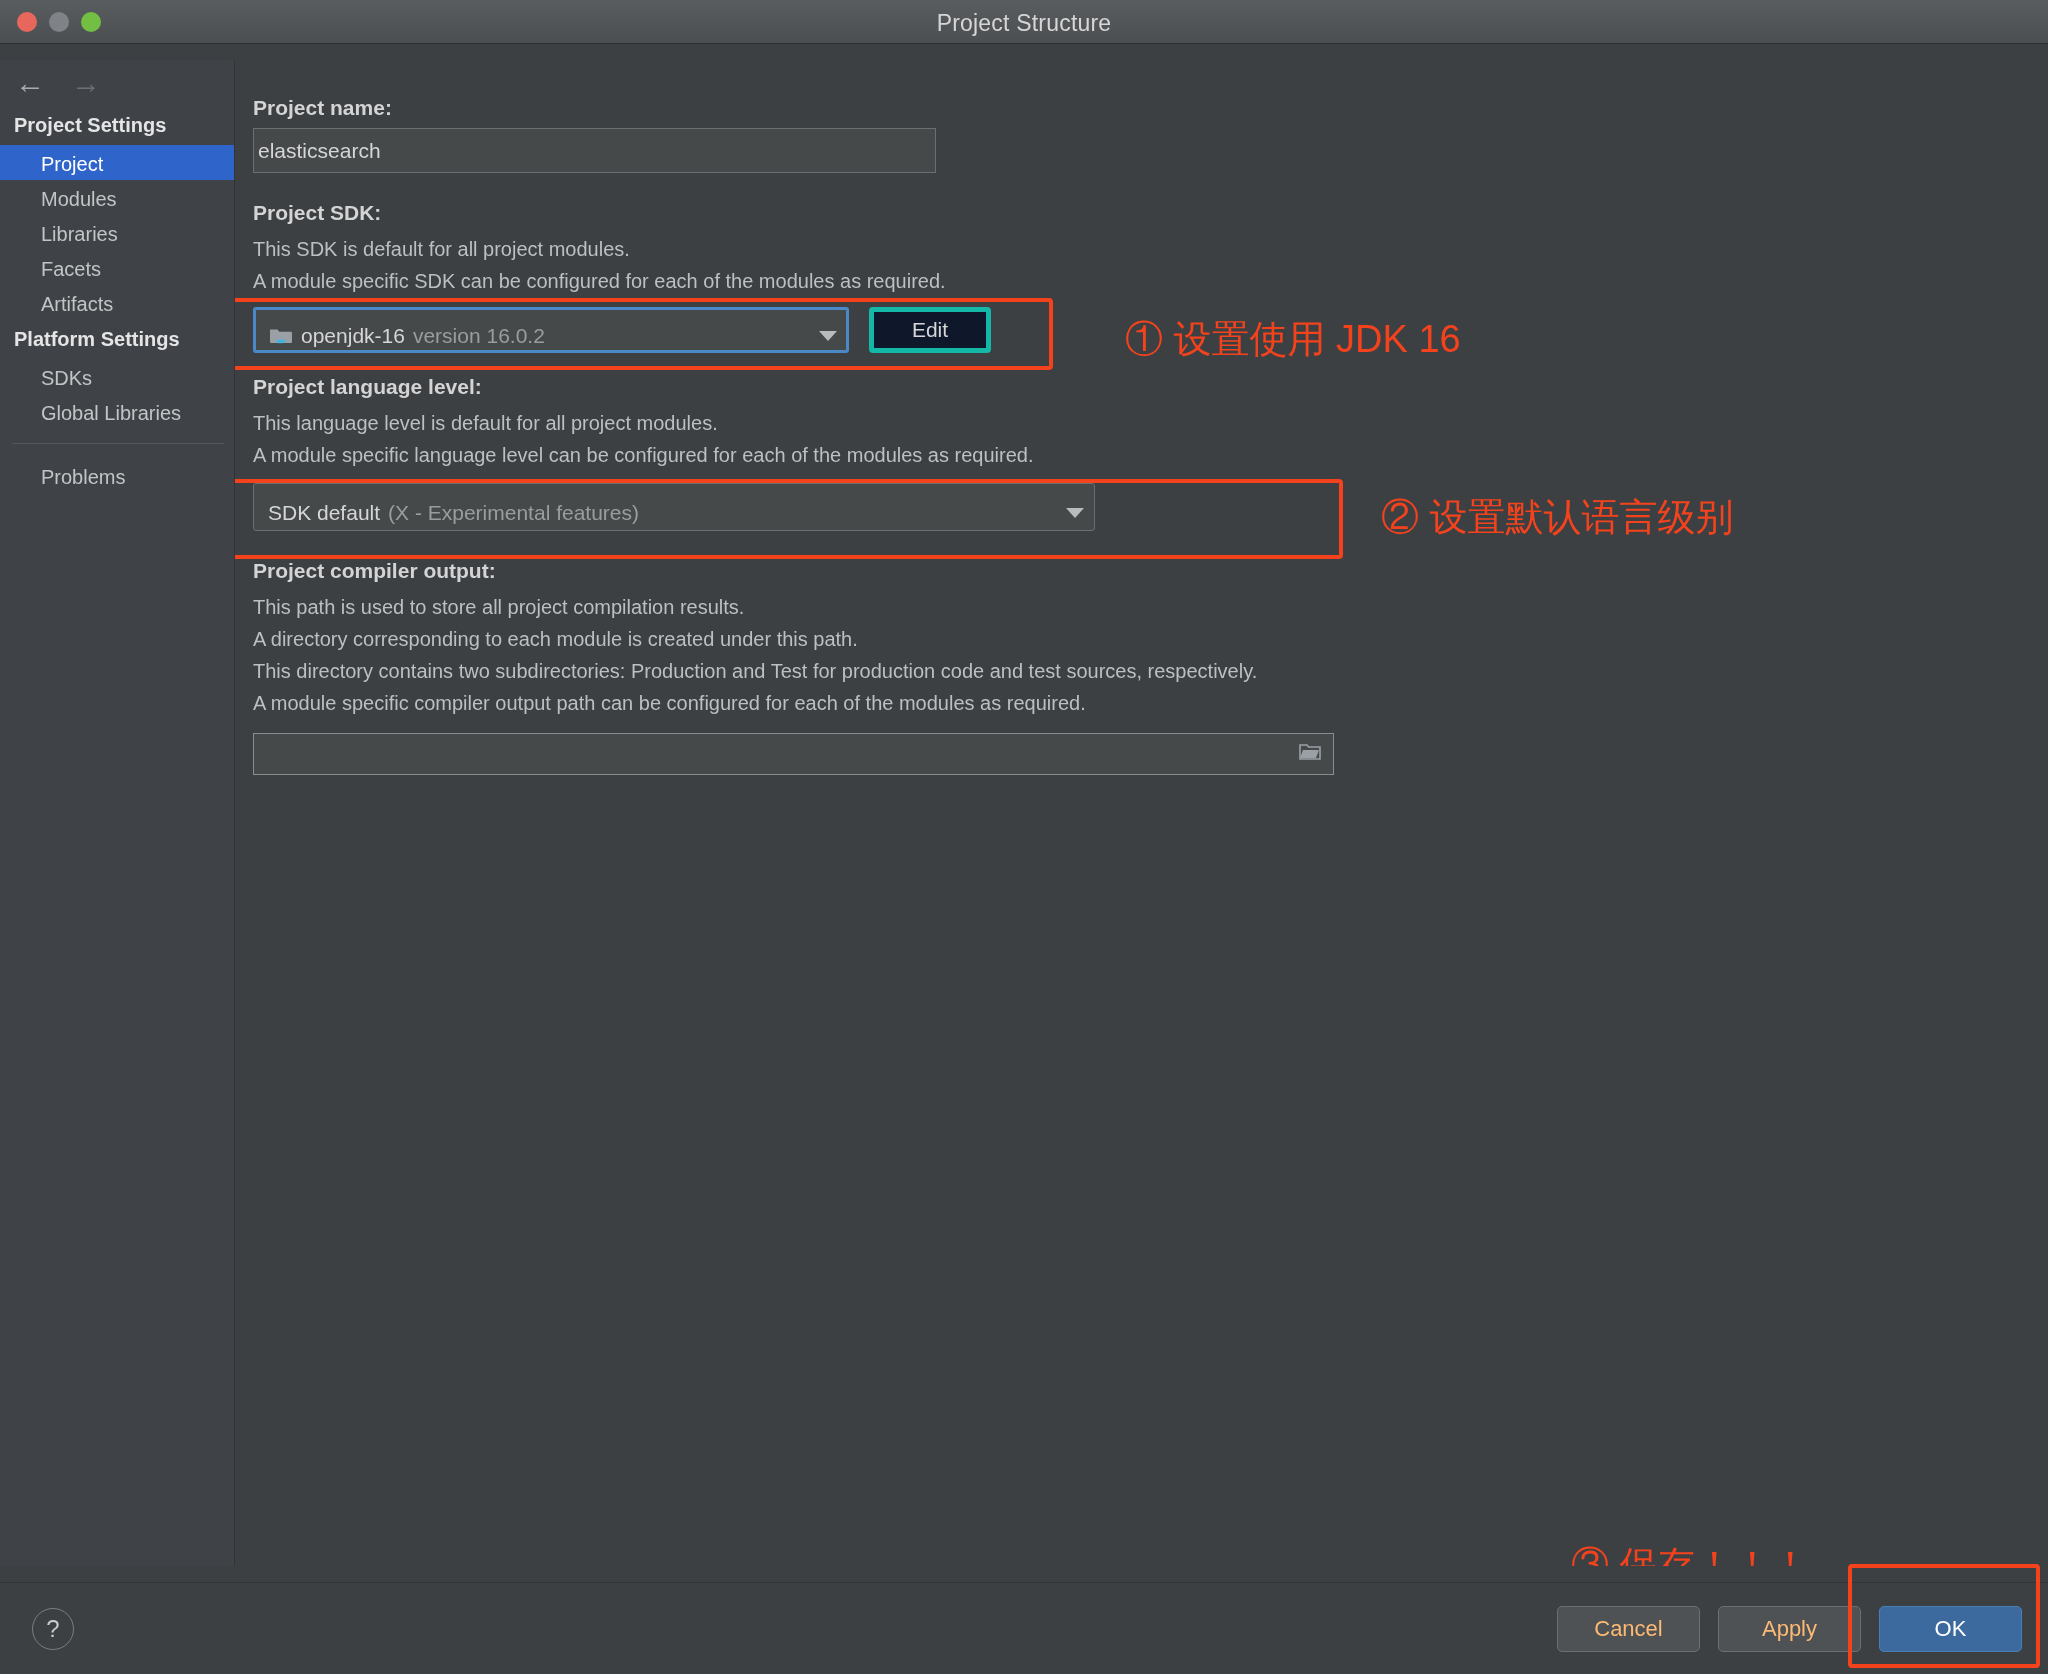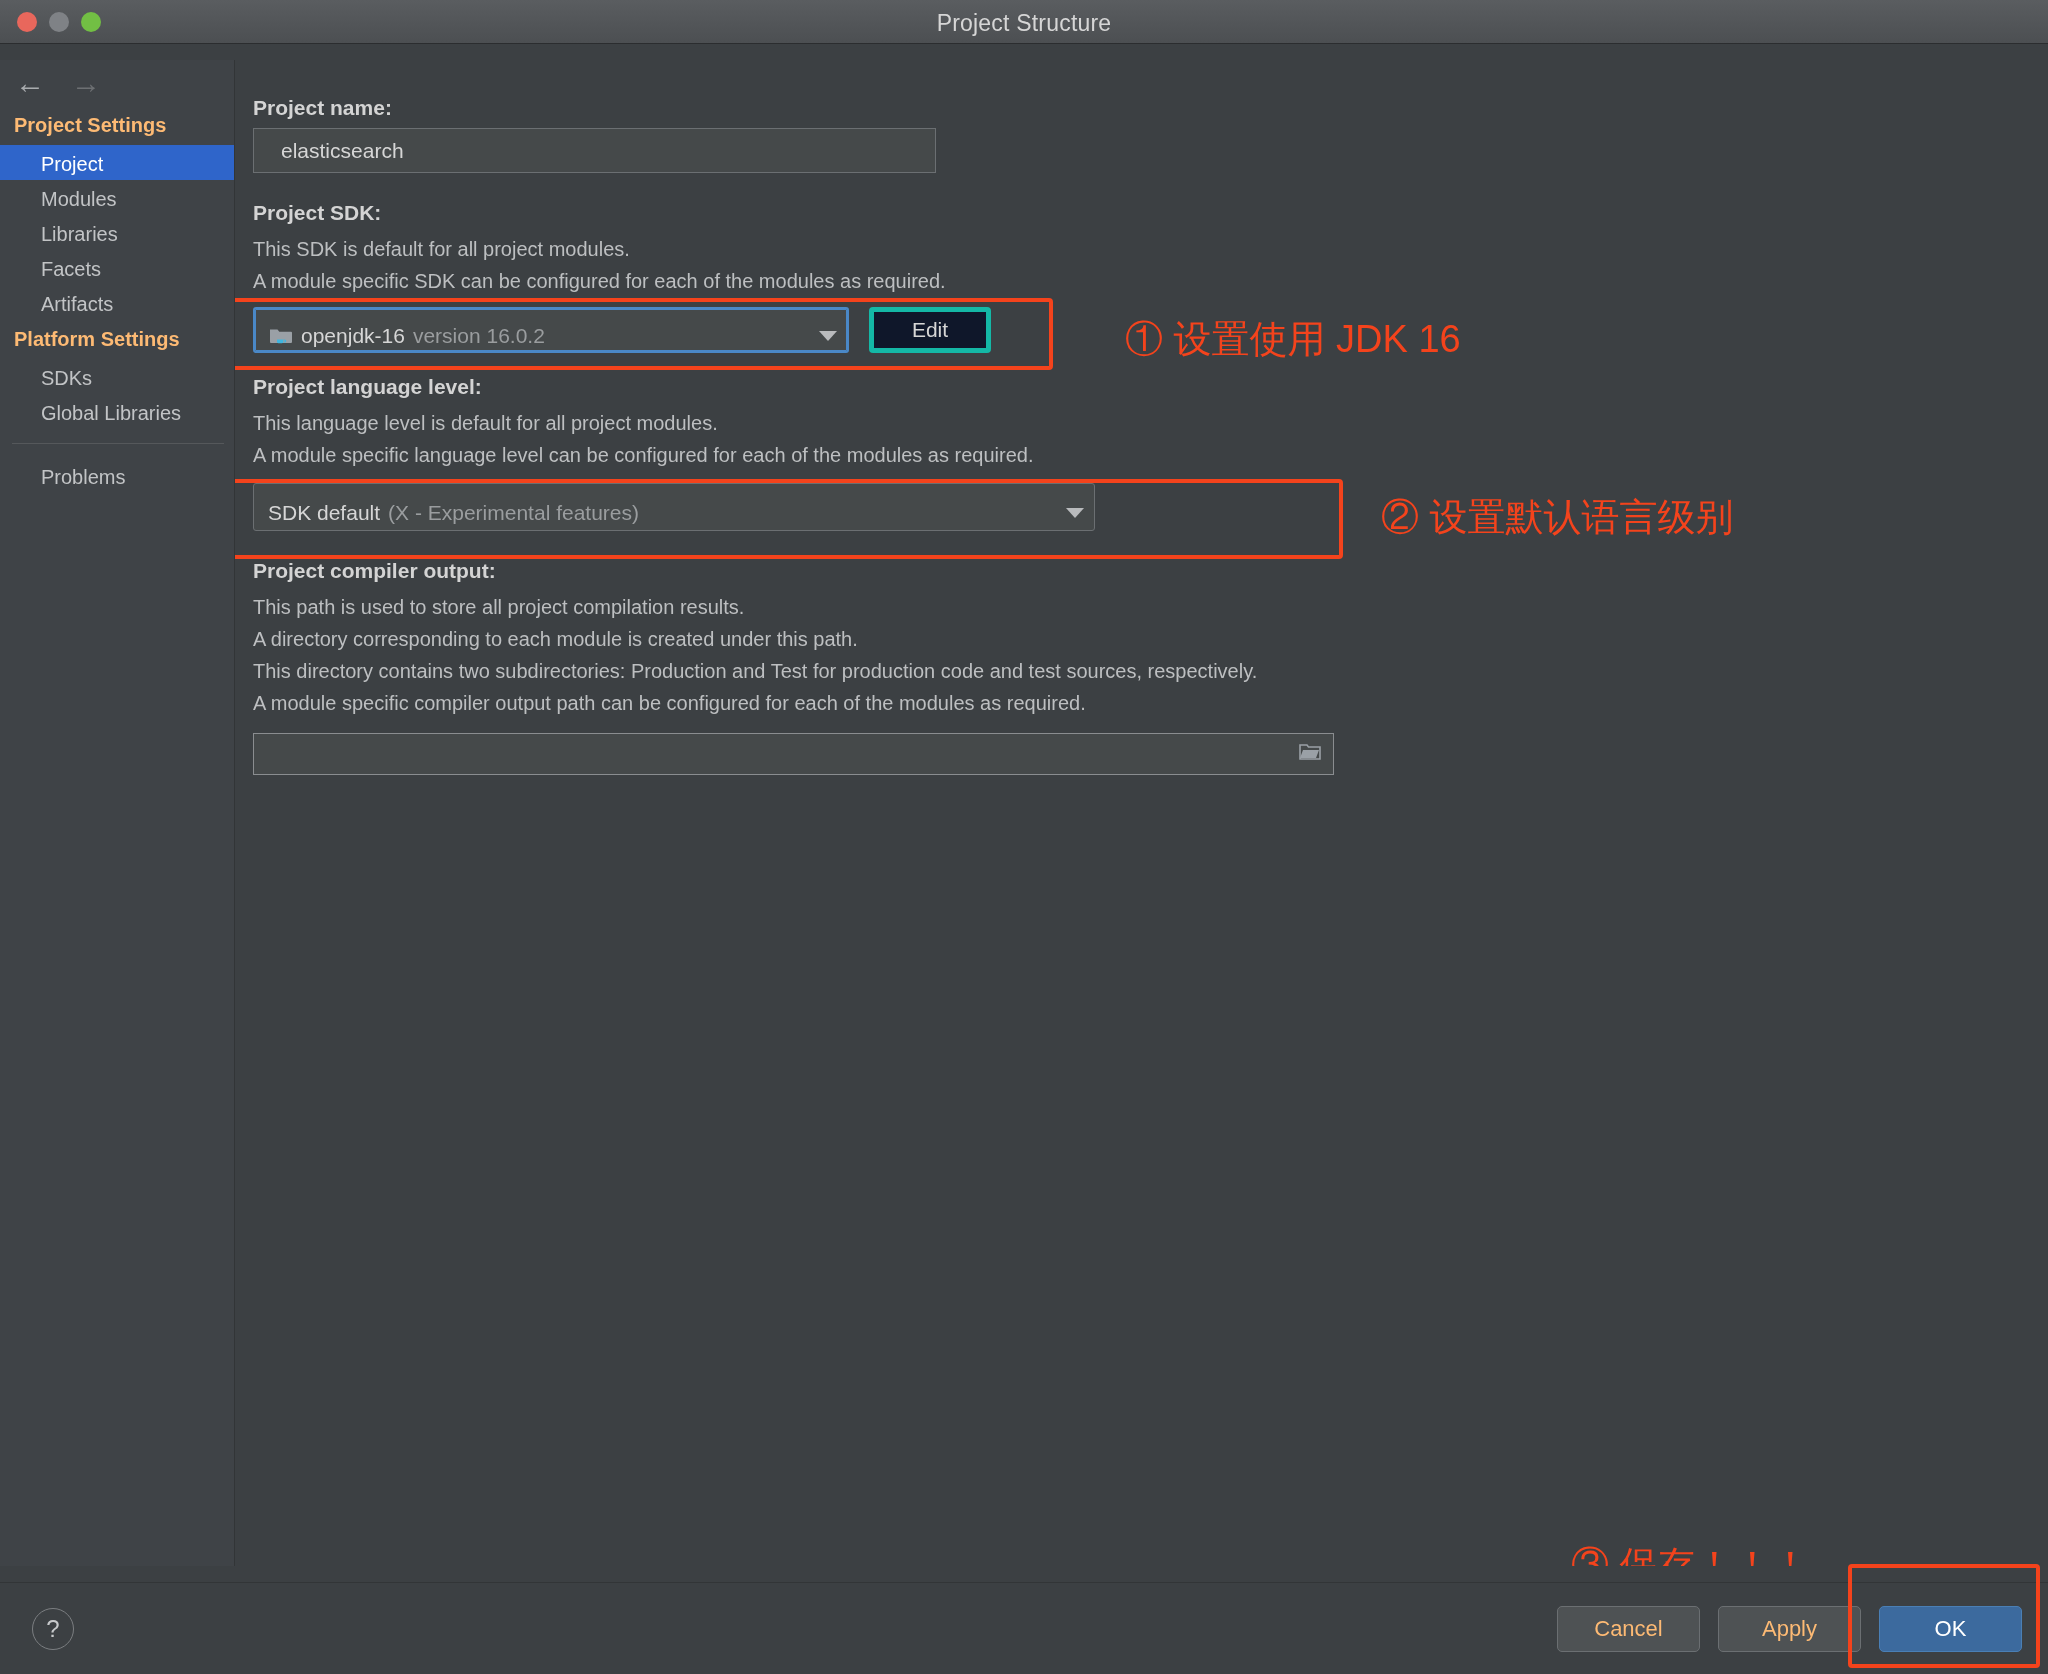--- a/index.html
+++ b/index.html
@@ -75,21 +75,21 @@
     width: 36px; height: 30px;
     display: flex; align-items: center; justify-content: center;
     font-size: 30px;
     line-height: 1;
     color: #a9acaf;
   }
   .arrow-btn.disabled { color: #6d7073; }
   .nav-group-title {
     font-size: 20px;
     font-weight: bold;
-    color: #fdba74;
+    color: #e5e5e5;
     padding: 8px 0 8px 14px;
   }
   .nav-item {
     font-size: 20px;
     color: #c2c4c6;
     padding: 6px 16px 6px 41px;
     line-height: 26px;
     height: 35px;
   }
   .nav-item.selected {
@@ -121,21 +121,21 @@
     line-height: 32px;
     white-space: nowrap;
   }
 
   .text-field {
     height: 45px;
     background: #45494a;
     border: 1px solid #6b6f72;
     display: flex;
     align-items: center;
-    padding: 0 27px;
+    padding: 0 4px;
     font-size: 21px;
     color: #d6d6d6;
   }
   #project-name-field { width: 683px; margin-bottom: 28px; }
 
   
   #sdk-row {
     display: flex;
     align-items: center;
     gap: 20px;

